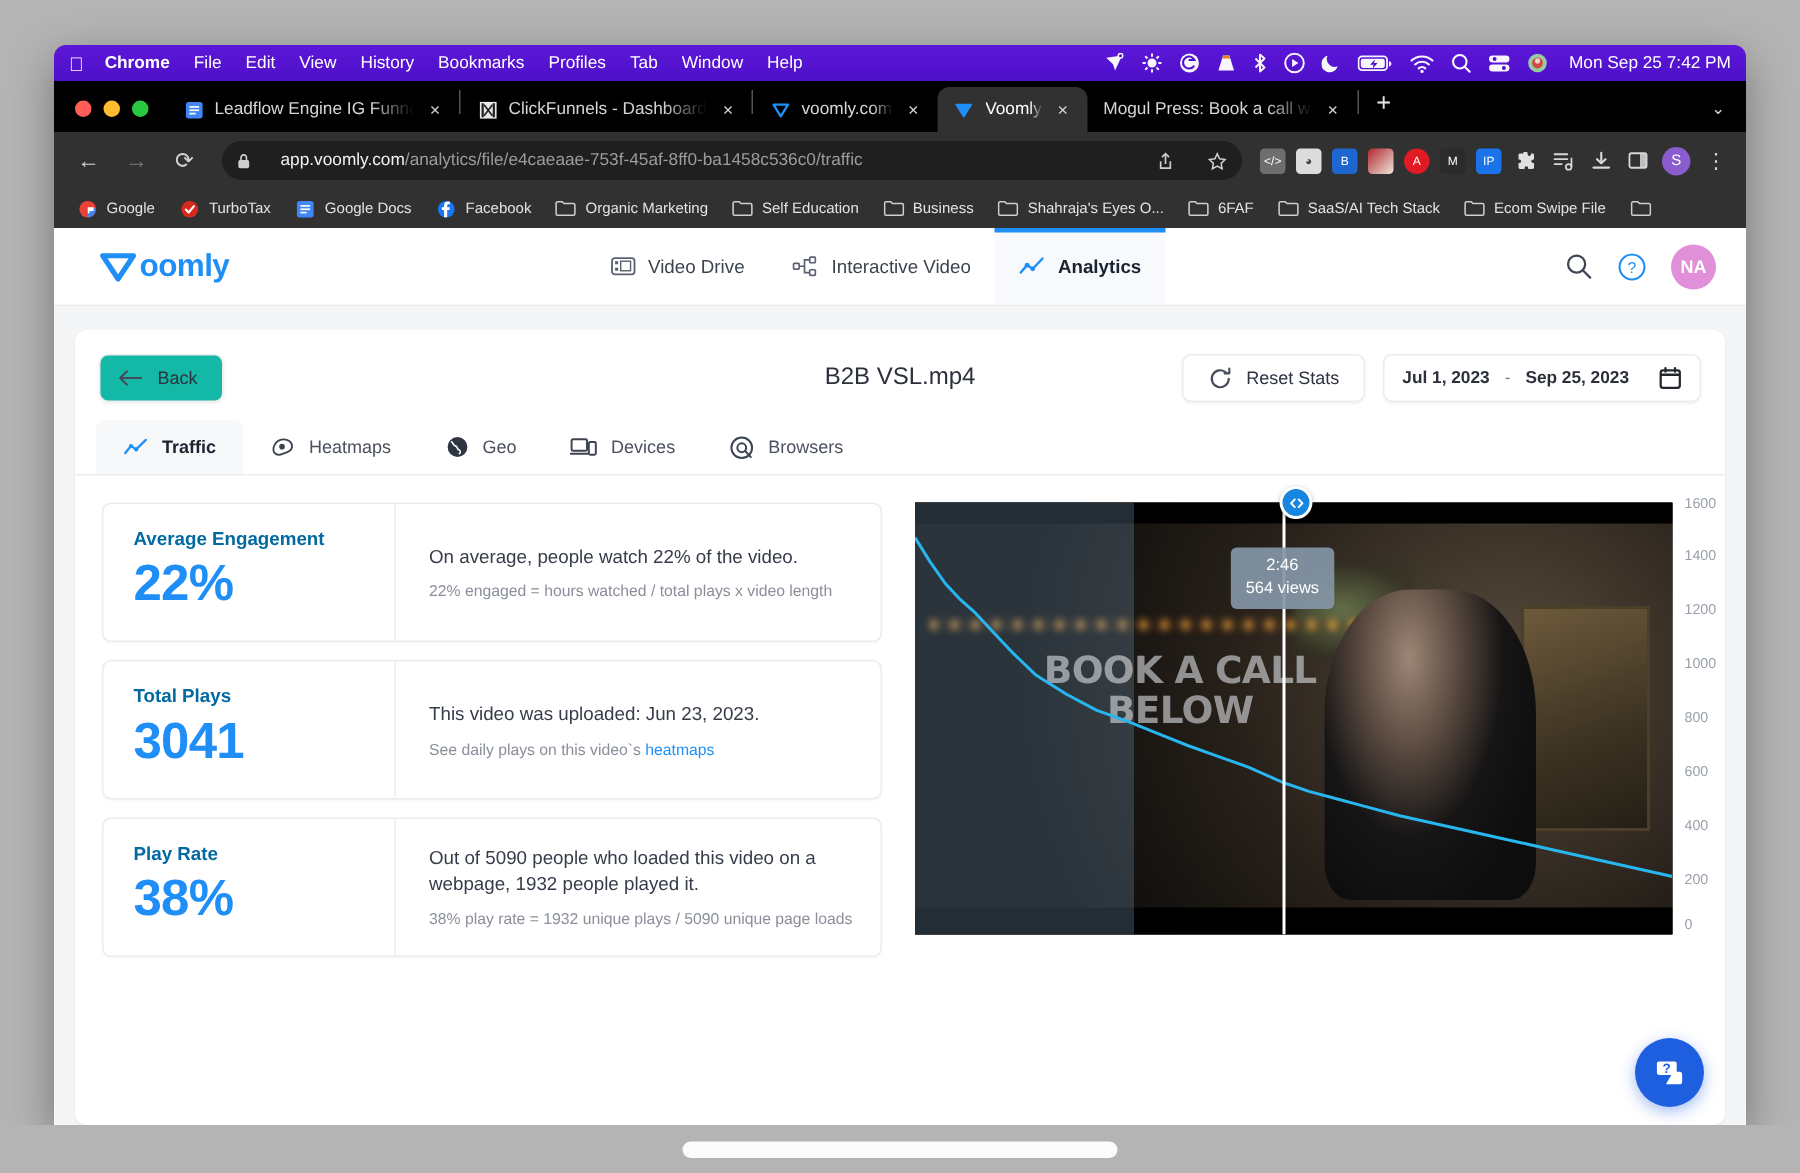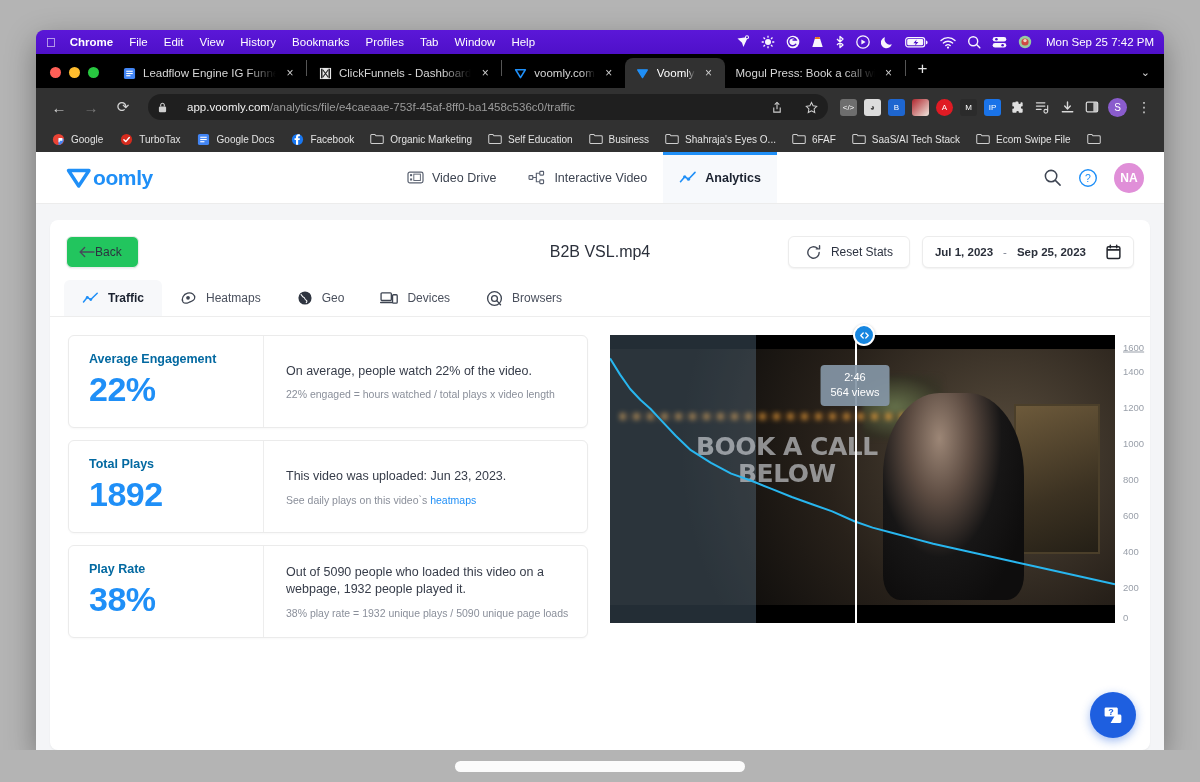--- a/index.html
+++ b/index.html
@@ -129,22 +129,22 @@
     display: flex; align-items: center; justify-content: center;
   }
   
   .content {
     margin: 16px 14px 0 14px; background: #fff; border-radius: 8px;
     height: 530px; position: relative; overflow: hidden;
     box-shadow: 0 1px 2px rgba(0,0,0,.05);
   }
   .subheader { display: flex; align-items: center; padding: 14px 16px 10px; position: relative; height: 60px;}
   .backbtn {
-    display: flex; align-items: center; 
-    background: #22c55e; border: 1px solid #ececec; border-radius: 6px;
+    display: flex; align-items: center; gap: 10px;
+    background: #14b8a6; border: 1px solid #ececec; border-radius: 6px;
     height: 32px; padding: 0 16px 0 12px; font-size: 12px; color: #2c3240;
     box-shadow: 0 1px 2px rgba(0,0,0,.06);
   }
   .vidtitle {
     position: absolute; left: 0; right: 0; text-align: center;
     font-size: 16px; color: #2b303b; pointer-events: none;
   }
   .sub-right { margin-left: auto; display: flex; align-items: center; gap: 12px; }
   .resetbtn {
     display: flex; align-items: center; gap: 9px;
@@ -669,21 +669,21 @@
               </div>
               <div class="statright">
                 <div class="stattext">On average, people watch 22% of the video.</div>
                 <div class="statsub"><span>22% engaged = hours watched / total plays x video length</span></div>
               </div>
             </div>
 
             <div class="statcard">
               <div class="statleft">
                 <div class="statlabel">Total Plays</div>
-                <div class="statvalue">1892</div>
+                <div class="statvalue">3041</div>
               </div>
               <div class="statright">
                 <div class="stattext">This video was uploaded: Jun 23, 2023.</div>
                 <div class="statsub"><span>See daily plays on this video`s </span><a href="#">heatmaps</a></div>
               </div>
             </div>
 
             <div class="statcard">
               <div class="statleft">
                 <div class="statlabel">Play Rate</div>
@@ -723,21 +723,21 @@
               </div>
             </div>
 
             <div class="playhead-knob">
               <svg width="11" height="11" viewBox="0 0 12 12">
                   <path d="M4.6 3.2 1.9 6l2.7 2.8M7.4 3.2 10.1 6 7.4 8.8" fill="none" stroke="#fff" stroke-width="1.4" stroke-linecap="round" stroke-linejoin="round"></path>
                 </svg>
             </div>
 
             <div class="yaxis">
-                <div class="ytick" style="top: 12px; text-decoration: underline;">1600</div>
+                <div class="ytick" style="top: 1px;">1600</div>
                 <div class="ytick" style="top: 36px;">1400</div>
                 <div class="ytick" style="top: 72px;">1200</div>
                 <div class="ytick" style="top: 108px;">1000</div>
                 <div class="ytick" style="top: 144px;">800</div>
                 <div class="ytick" style="top: 180px;">600</div>
                 <div class="ytick" style="top: 216px;">400</div>
                 <div class="ytick" style="top: 252px;">200</div>
                 <div class="ytick" style="top: 282px;">0</div>
               </div>
           </div>

